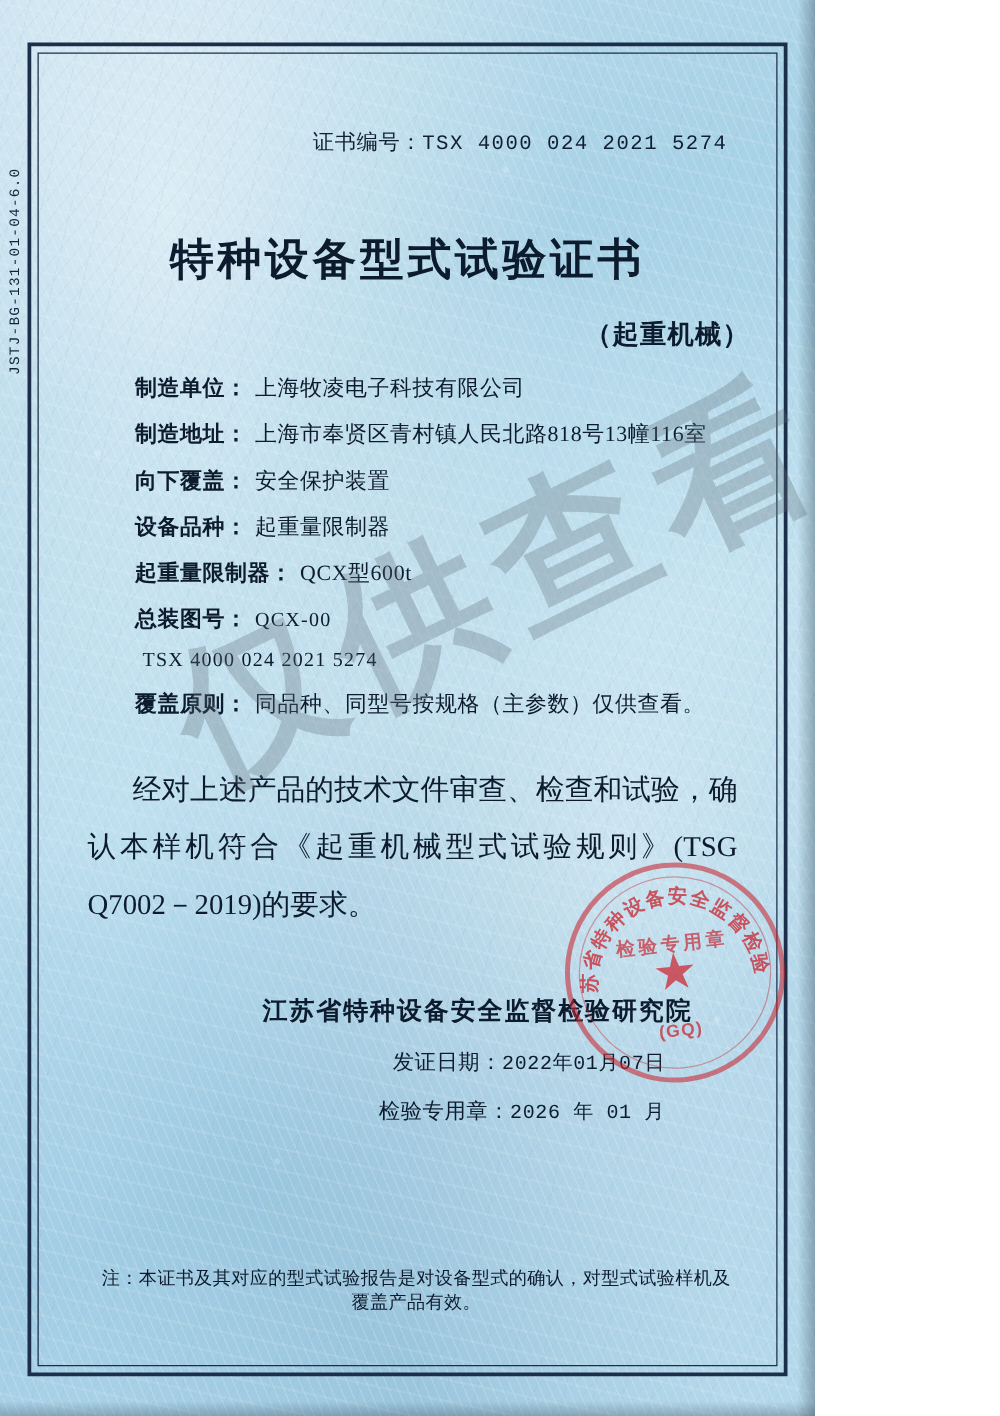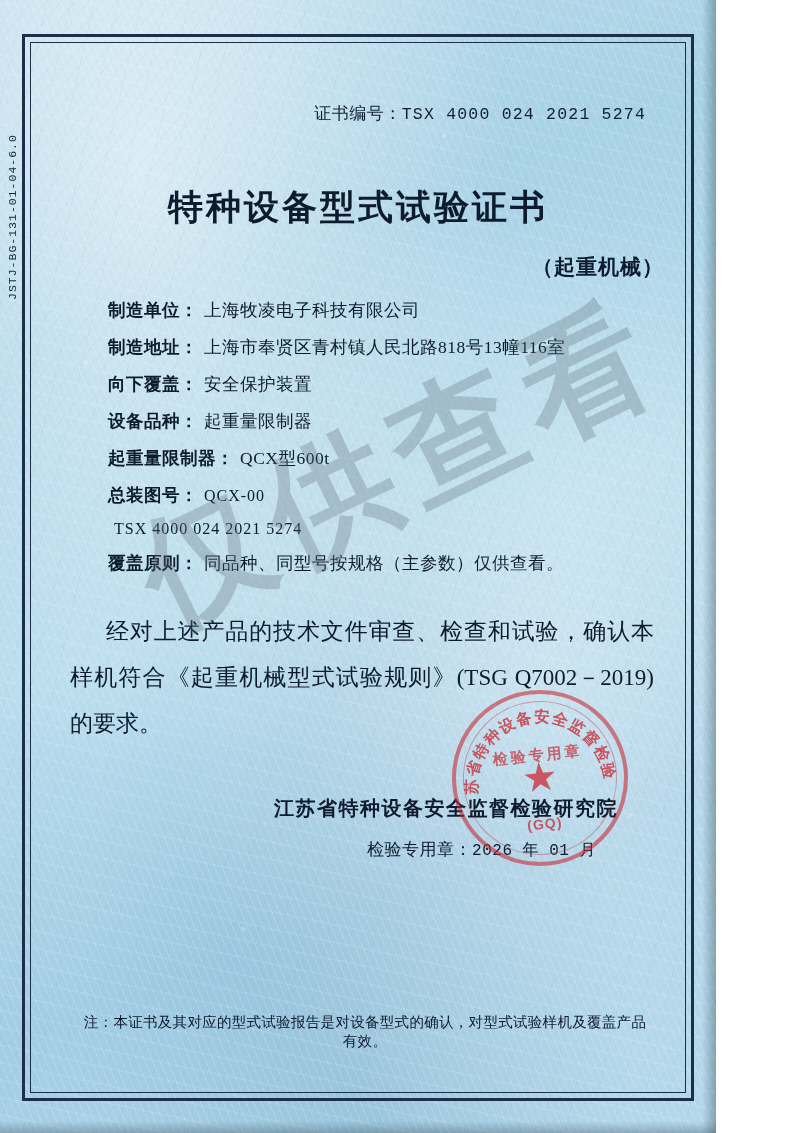--- a/index.html
+++ b/index.html
@@ -5,21 +5,21 @@
   html, body {
     margin: 0;
     padding: 0;
     background: #ffffff;
   }
   body {
     font-family: "Liberation Serif", "DejaVu Serif", serif;
   }
   .page {
     position: relative;
-    width: 716px;
+    width: 652px;
     height: 1133px;
     overflow: hidden;
     background:
       radial-gradient(ellipse at 20% 15%, rgba(255,255,255,0.55) 0%, rgba(255,255,255,0) 45%),
       radial-gradient(ellipse at 75% 60%, rgba(255,255,255,0.40) 0%, rgba(255,255,255,0) 50%),
       radial-gradient(ellipse at 50% 95%, rgba(120,170,200,0.35) 0%, rgba(255,255,255,0) 55%),
       linear-gradient(160deg, #bcdcec 0%, #a8d2e6 25%, #b8dced 50%, #a2cde4 75%, #b5d9eb 100%);
   }
   
   .texture {
@@ -351,20 +351,23 @@
       <div class="field-row">
         <span class="field-label">覆盖原则：</span>
         <span class="field-value">同品种、同型号按规格（主参数）仅供查看。</span>
       </div>
     </div>
 
     <div class="statement">经对上述产品的技术文件审查、检查和试验，确认本样机符合《起重机械型式试验规则》(TSG Q7002－2019)的要求。</div>
 
     <div class="signature-block">
       <div class="issuer">江苏省特种设备安全监督检验研究院</div>
+      <div class="date-line">
+        <span>发证日期：</span><span class="val">2022年01月07日</span>
+      </div>
       <div class="date-line">
         <span>检验专用章：</span><span class="val">2026 年 01 月</span>
       </div>
     </div>
 
     <div class="footer-note">注：本证书及其对应的型式试验报告是对设备型式的确认，对型式试验样机及覆盖产品有效。</div>
   </div>
 
   <div class="seal">
     <div class="seal-inner"></div>

